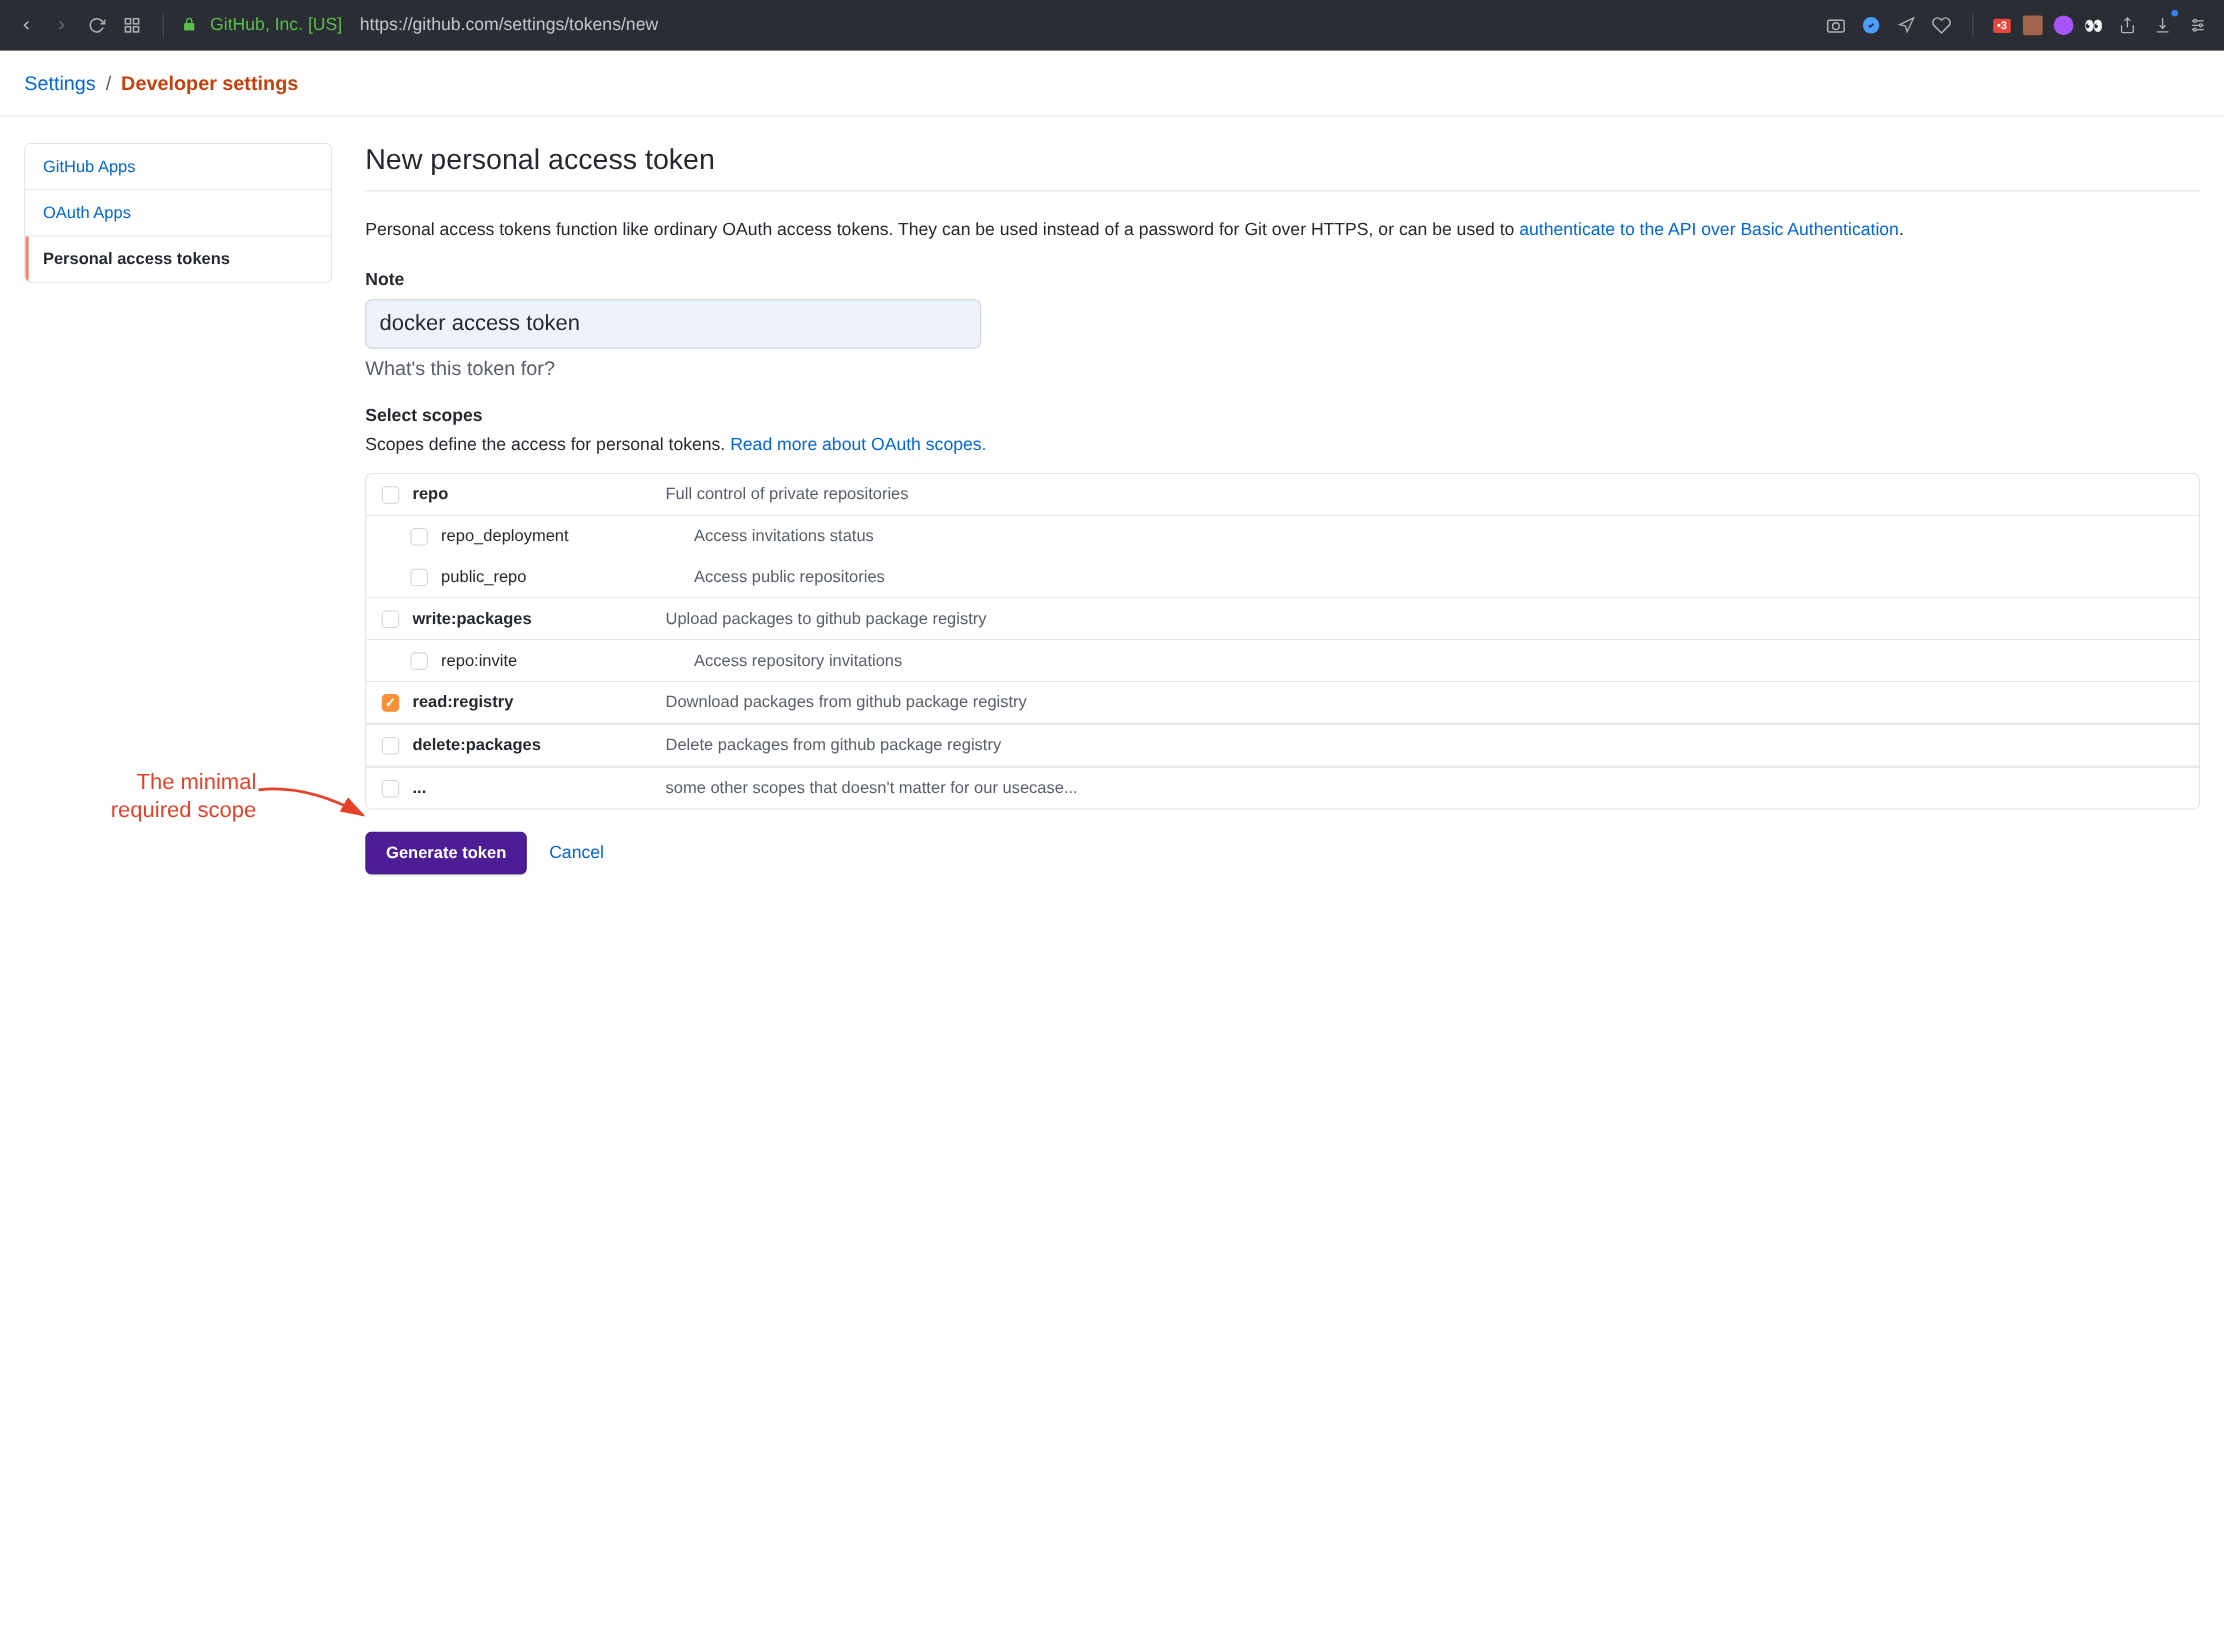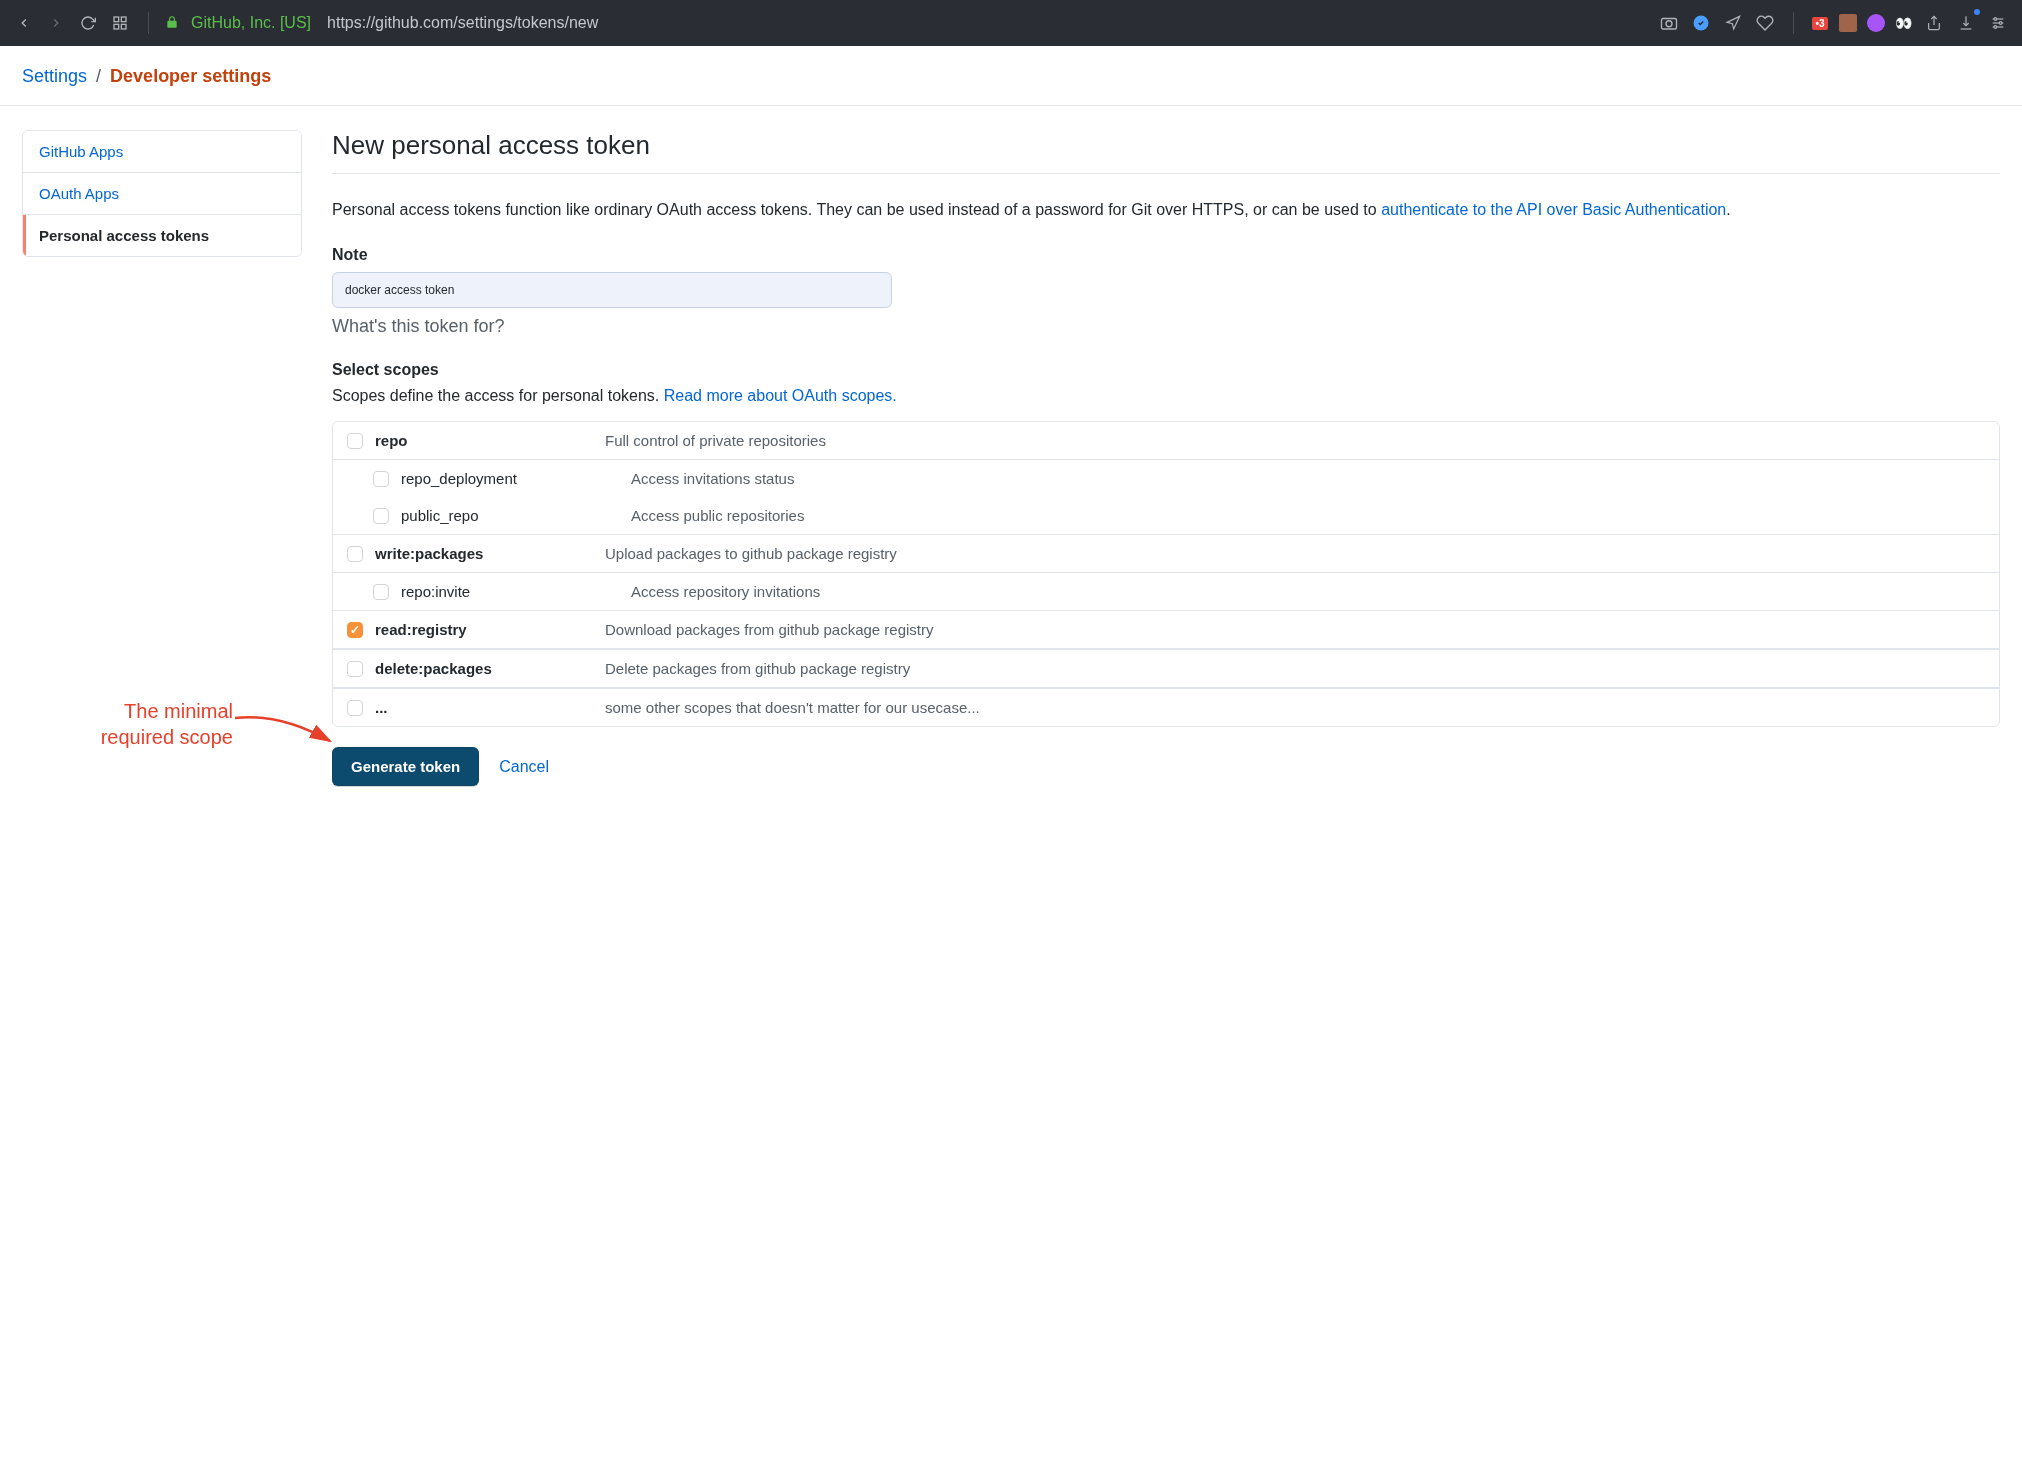--- a/index.html
+++ b/index.html
@@ -56,21 +56,21 @@
     .menu-item:last-child { border-bottom:none; }
     .menu-item.active { color:#24292e; font-weight:600; border-left:3px solid #f9826c; padding-left:13px; }
 
     .main { flex:1; min-width:0; }
     h1 { font-size: 26px; font-weight:400; padding-bottom:12px; border-bottom:1px solid #e1e4e8; margin-bottom:24px; }
     .lead { font-size:16px; color:#24292e; line-height:1.5; margin-bottom:24px; }
     .lead a { color:#0366d6; text-decoration:none; }
 
     .field-label { font-weight:600; font-size:16px; margin-bottom:8px; display:block; }
     .text-input {
-      width:560px; padding:10px 12px; font-size:12px;
+      width:560px; padding:10px 12px; font-size:20px;
       border:1px solid #c8d1e0; border-radius:6px;
       background:#eef2fb; color:#24292e;
     }
     .help { color:#586069; font-size:18px; margin-top:8px; margin-bottom:24px; }
 
     .scopes-head { font-weight:600; font-size:16px; margin-bottom:8px; }
     .scopes-sub { font-size:16px; margin-bottom:16px; }
     .scopes-sub a { color:#0366d6; text-decoration:none; }
 
     .scopes-box { border:1px solid #e1e4e8; border-radius:6px; }
@@ -88,21 +88,21 @@
       background:#fff;
     }
     .cb.checked { background:#f7923a; border-color:#f7923a; }
     .cb.checked::after { content:"✓"; color:#fff; font-size:12px; font-weight:bold; line-height:1; }
     .scope-name { width:230px; flex-shrink:0; }
     .scope-row.top .scope-name, .scope-row.bold .scope-name { font-weight:600; }
     .scope-desc { color:#586069; }
 
     .actions { margin-top:20px; display:flex; align-items:center; gap:20px; }
     .btn-primary {
-      background:#0c4a6e; color:#fff; border:1px solid rgba(27,31,35,.15);
+      background:#4c1d95; color:#fff; border:1px solid rgba(27,31,35,.15);
       padding:10px 18px; border-radius:6px; font-size:15px; font-weight:600; cursor:pointer;
       box-shadow: 0 1px 0 rgba(20,70,32,.2);
     }
     .btn-cancel { color:#0366d6; font-size:16px; cursor:pointer; }
 
     
     .anno { position:absolute; color:#e7402a; font-family:-apple-system,sans-serif; font-size:20px; pointer-events:none; }
     .anno-scope { left:78px; top:698px; text-align:right; width:155px; line-height:1.3; }
     .anno-submit { left:150px; top:892px; }
     .arrow { position:absolute; pointer-events:none; }

